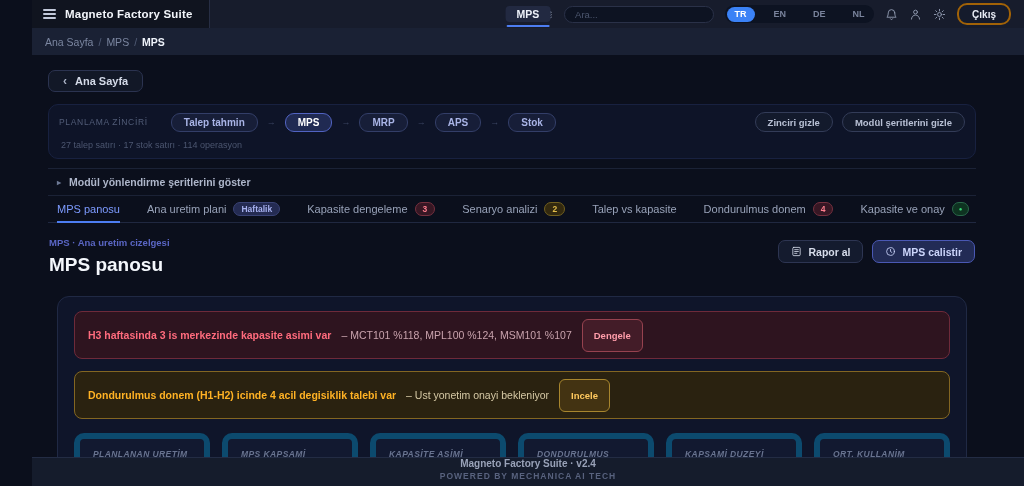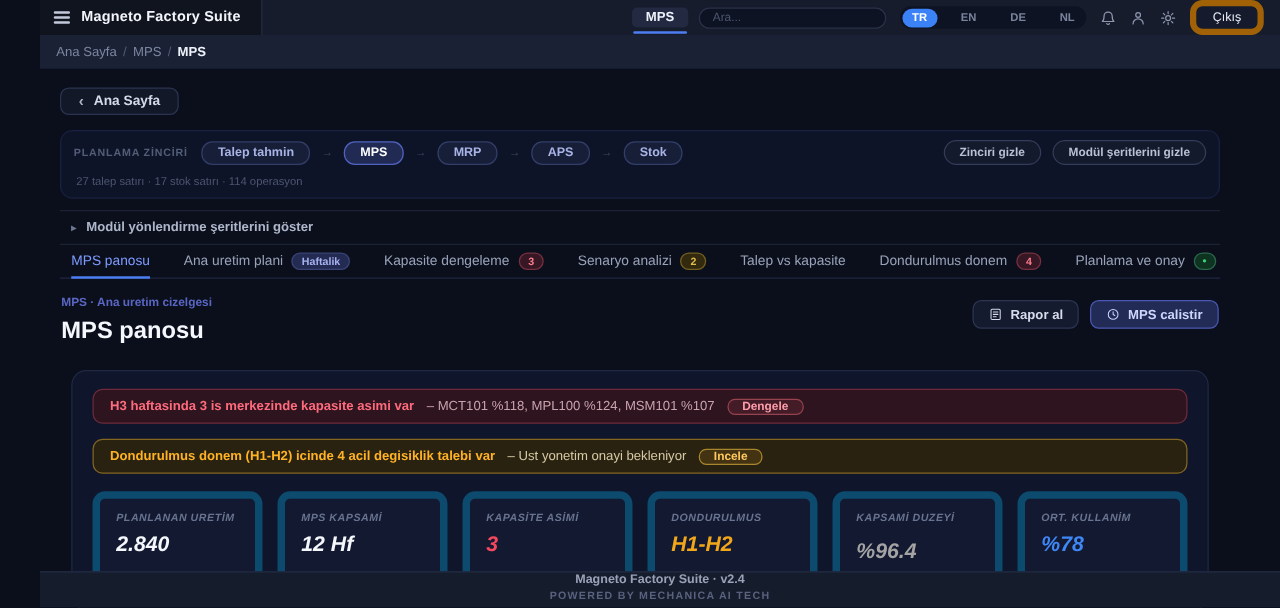--- a/index.html
+++ b/index.html
@@ -17,36 +17,36 @@
   .topnav-item { position:relative; font-size:10.5px; font-weight:bold; color:#eef2fa; background:#222941; border-radius:4px; padding:2px 11px; }
   .topnav-item::after { content:""; position:absolute; left:1px; right:1px; bottom:-5px; height:2px; background:#4d7df2; border-radius:1px; }
   .top-right { margin-left:auto; display:flex; align-items:center; gap:11px; padding-right:13px; }
   .icon-btn { background:none; border:none; display:flex; align-items:center; }
   .icon-btn svg { width:13px; height:13px; stroke:#8d97ad; fill:none; stroke-width:1.8; stroke-linecap:round; stroke-linejoin:round; }
   .search { width:150px; height:17px; background:#0d1322; border:1px solid #2a3148; border-radius:9px; color:#cfd6e4; font-size:9.5px; padding:0 10px; outline:none; }
   .search::placeholder { color:#4c566e; }
   .langs { display:flex; align-items:center; background:#0d1322; border-radius:9px; padding:1.5px; gap:11px; }
   .lang { font-size:9px; font-weight:bold; color:#79839c; padding:2.5px 8px; border-radius:8px; cursor:pointer; }
   .lang.active { background:#3b82f6; color:#fff; }
-  .logout { font-size:10px; font-weight:normal; color:#e8ecf5; background:#151b2c; border:5px solid #a16207; border-radius:10px; padding:3.5px 13px; }
+  .logout { font-size:10px; font-weight:bold; color:#e8ecf5; background:#151b2c; border:2px solid #a16207; border-radius:10px; padding:3.5px 13px; }
 
   
   .breadcrumb { margin-left:32px; height:27px; background:#1a2134; display:flex; align-items:center; padding-left:13px; font-size:10.5px; color:#7b86a0; gap:5px; }
   .crumb { cursor:pointer; }
   .crumb.last { color:#eef2fa; font-weight:bold; cursor:default; }
   .crumb-sep { color:#525d78; }
 
   
   main { padding:0 48px; }
   .back-btn { margin-top:15px; display:inline-flex; align-items:center; gap:8px; background:#121827; border:1px solid #2b3350; border-radius:7px; padding:4px 14px; color:#d4dae8; font-size:11px; font-weight:bold; }
   .back-chevron { color:#aab2c5; font-size:12px; line-height:1; }
 
   .chain-panel { margin-top:12px; background:#0e1428; border:1px solid #182140; border-radius:10px; padding:7px 10px 8px; }
   .chain-row { display:flex; align-items:center; gap:9px; }
-  .chain-label { font-size:8.5px; letter-spacing:.08em; color:#525d78; font-weight:bold; margin-right:2px; white-space:nowrap; }
+  .chain-label { font-size:8.5px; letter-spacing:.08em; color:#525d78; font-weight:normal; margin-right:14px; white-space:nowrap; }
   .chip { font-size:10px; font-weight:bold; color:#a9b4e6; background:#171e38; border:1px solid #333e68; border-radius:9px; padding:3px 12px; cursor:pointer; white-space:nowrap; }
   .chip.active { color:#ffffff; background:#202a52; border-color:#5163c2; }
   .chip-arrow { color:#3b4562; font-size:9px; }
   .chain-spacer { flex:1; }
   .ghost-btn { font-size:9.5px; font-weight:bold; color:#b8c0d4; background:#131a2c; border:1px solid #333c58; border-radius:10px; padding:3.5px 12px; white-space:nowrap; }
   .chain-stats { margin-top:8px; font-size:9px; color:#4c5670; padding-left:2px; }
 
   .ribbons-toggle { margin-top:9px; border-top:1px solid #1b2236; border-bottom:1px solid #1b2236; padding:7px 9px; display:flex; align-items:center; gap:8px; font-size:10.5px; font-weight:bold; color:#aeb6ca; cursor:pointer; }
   .tri { color:#6d7894; font-size:8px; }
 
@@ -73,21 +73,21 @@
   .panel { margin-top:13px; margin-left:9px; margin-right:9px; background:#0f152a; border:1px solid #202944; border-radius:12px; padding:14px 16px 18px; }
   .alert { display:flex; align-items:center; gap:10px; border-radius:8px; padding:6.5px 13px; margin-bottom:12px; font-size:10.5px; }
   .alert-danger  { background:#2e141f; border:1px solid #6e2a3a; }
   .alert-danger .alert-bold   { color:#ff6b7d; font-weight:bold; }
   .alert-danger .alert-detail { color:#c9a3ad; }
   .alert-danger .alert-action { color:#ff9daa; border:1px solid #96424f; background:rgba(255,107,125,.10); }
   .alert-warning { background:#2a2210; border:1px solid #836622; }
   .alert-warning .alert-bold   { color:#ffb224; font-weight:bold; }
   .alert-warning .alert-detail { color:#d6c9a5; }
   .alert-warning .alert-action { color:#ffc95e; border:1px solid #a8862e; background:rgba(255,178,36,.12); }
-  .alert-action { font-size:9.5px; font-weight:bold; border-radius:6px; padding:0 11px; white-space:nowrap; }
+  .alert-action { font-size:9.5px; font-weight:bold; border-radius:6px; padding:10px 11px; white-space:nowrap; }
 
   .stats-grid { display:grid; grid-template-columns:repeat(6,1fr); gap:12px; margin-top:14px; }
   .stat-card { background:#121930; border:6px solid #0c4a6e; border-radius:10px; padding:10px 13px 12px;font-style:italic; }
   .stat-label { font-size:8.5px; font-weight:bold; letter-spacing:.05em; color:#68738f; white-space:nowrap; }
   .stat-value { margin-top:7px; font-size:17px; font-weight:bold; }
 
   
   footer { position:absolute; left:32px; right:0; bottom:0; height:29px; background:#151c2c; border-top:1px solid #232c44; display:flex; flex-direction:column; align-items:center; gap:2px; }
   .footer-line1 { font-size:10px; font-weight:bold; color:#99a2b8; }
   .footer-line2 { font-size:8.5px; font-weight:bold; letter-spacing:.12em; color:#58627e; }
@@ -201,21 +201,21 @@
         <span class="badge badge-yellow">2</span>
       </div>
       <div class="tab">
         <span>Talep vs kapasite</span>
       </div>
       <div class="tab">
         <span>Dondurulmus donem</span>
         <span class="badge badge-red">4</span>
       </div>
       <div class="tab">
-        <span>Planlama ve onay</span>
+        <span>Kapasite ve onay</span>
         <span class="badge badge-green">●</span>
       </div>
     </nav>
 
   <div class="page-head">
     <div>
       <div class="eyebrow">MPS · Ana uretim cizelgesi</div>
       <h1>MPS panosu</h1>
     </div>
     <div class="head-actions">

